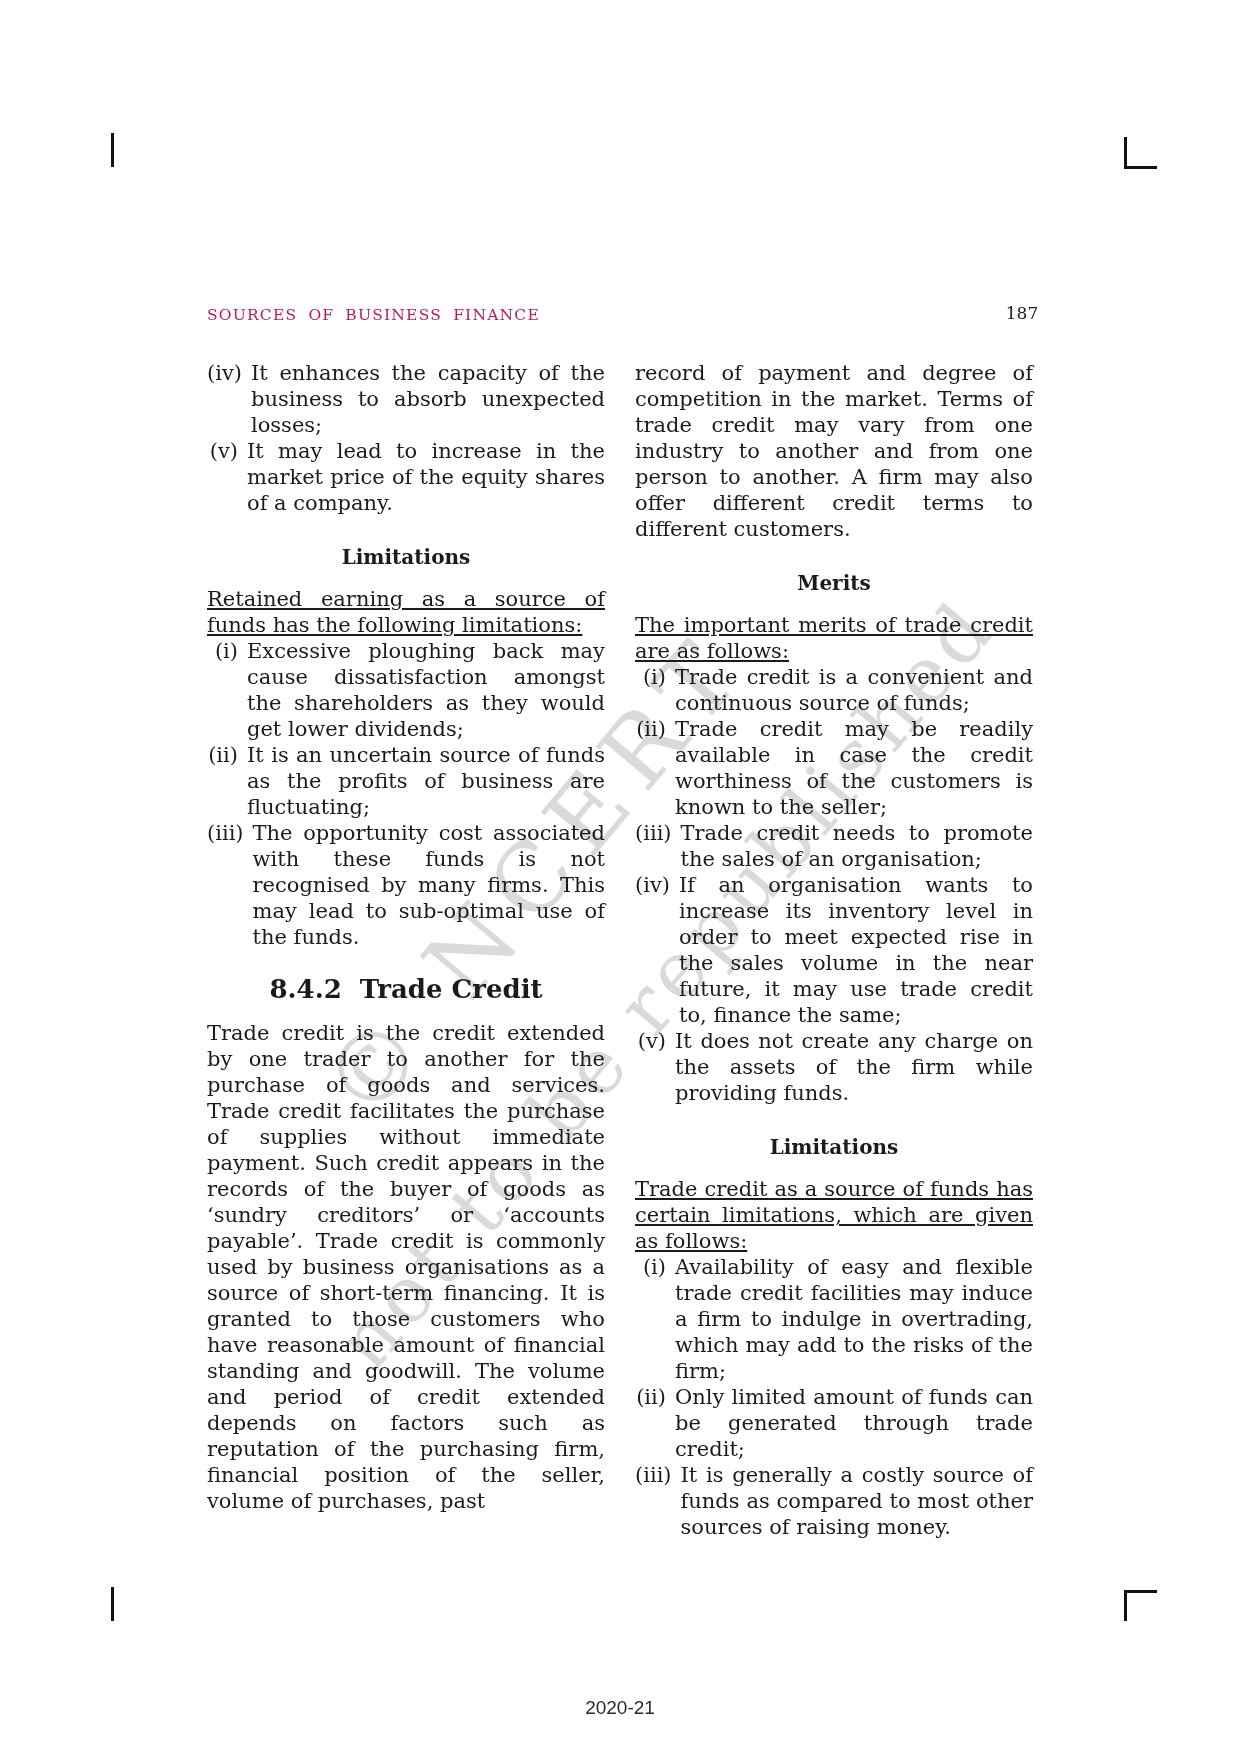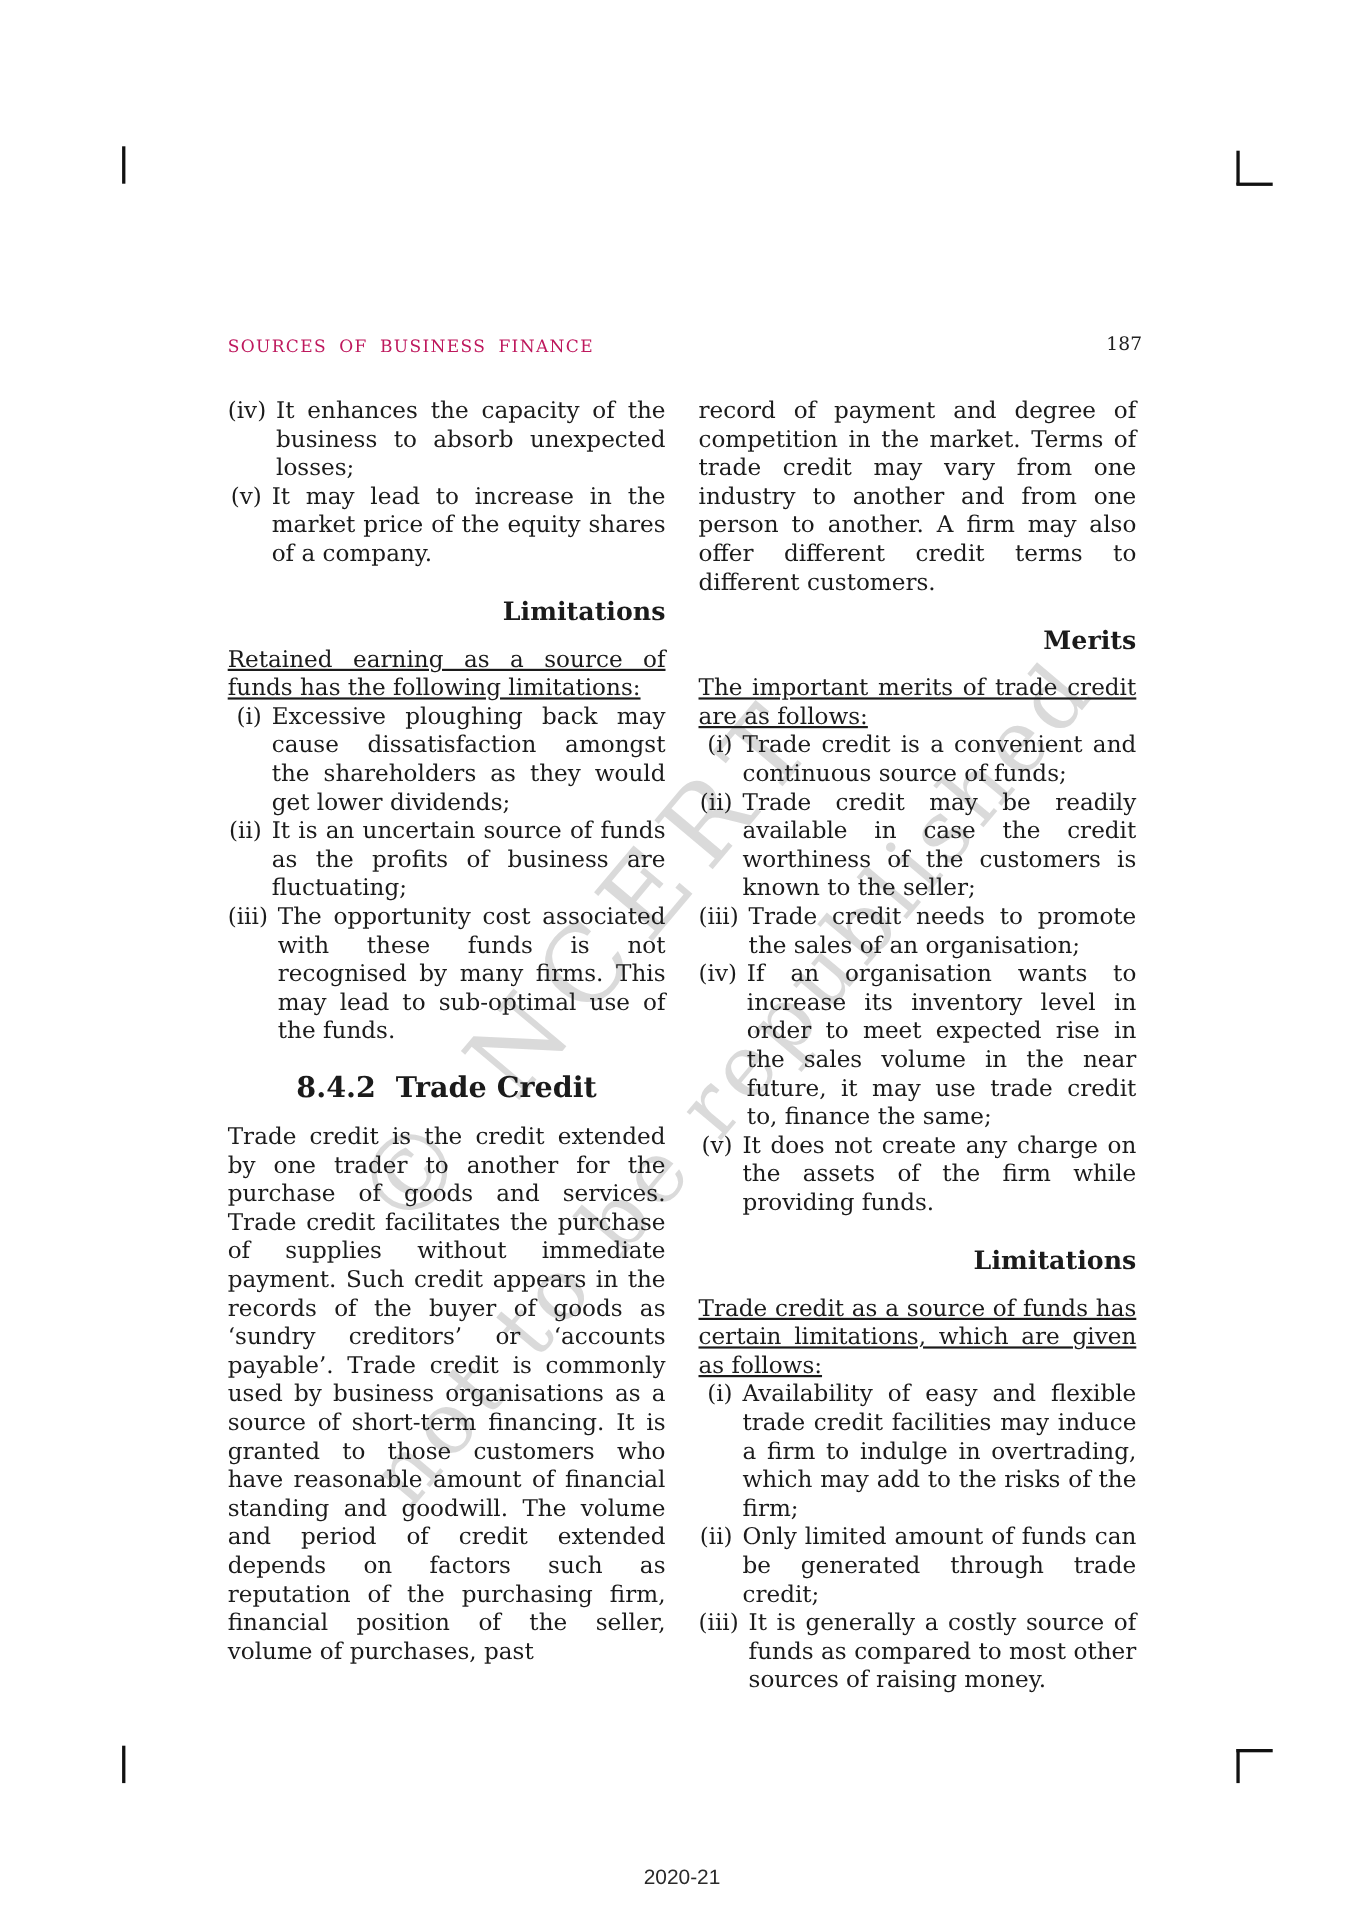--- a/index.html
+++ b/index.html
@@ -39,22 +39,22 @@
 
   
   .columns{
     position:absolute;left:207px;top:360px;width:826px;
     display:flex;gap:30px;z-index:1;
   }
   .col{width:398px;font-size:21px;line-height:26px;text-align:justify;}
   .col p{margin:0 0 0 0;}
   .col .intro{margin:0;text-decoration:underline;}
   .heading{
-    font-weight:bold;font-size:23px;line-height:28px;
-    margin:27px 0 15px 0;text-align:right;
+    font-weight:bold;font-size:20px;line-height:28px;
+    margin:27px 0 15px 0;text-align:center;
   }
   .section-heading{
     font-weight:bold;font-size:26px;line-height:30px;
     margin:24px 0 16px 0;text-align:center;
   }
   .section-heading .sec-num{margin-right:18px;}
   .list{margin:0;}
   .list-item{display:flex;}
   .list-item .num{
     flex:0 0 40px;text-align:right;padding-right:9px;box-sizing:border-box;

